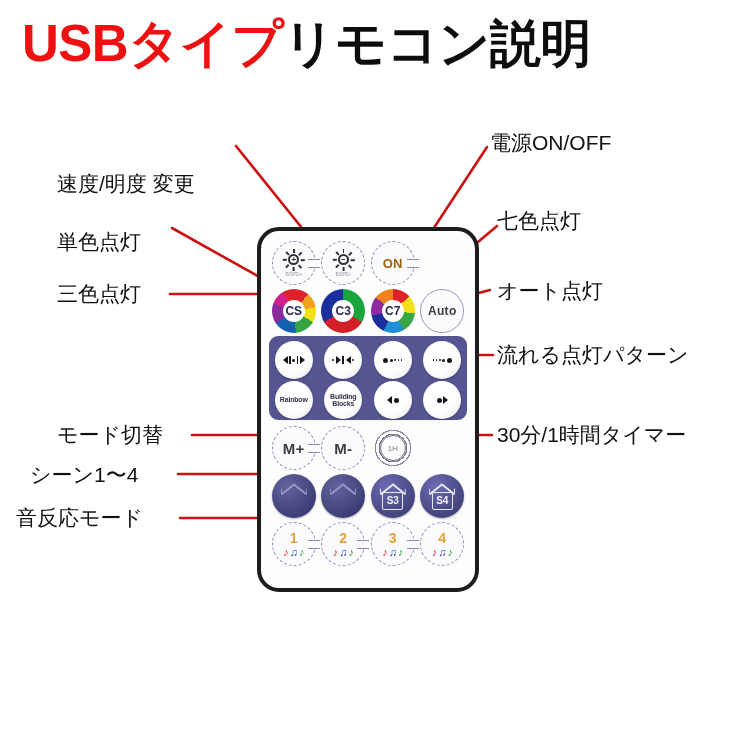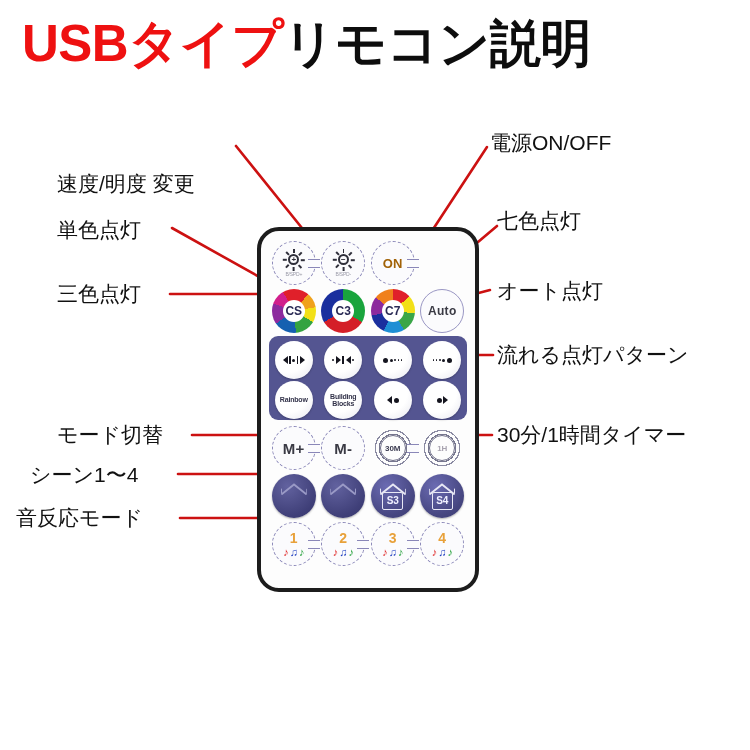--- a/index.html
+++ b/index.html
@@ -237,21 +237,21 @@
 
       <line x1="192" y1="435" x2="300" y2="435"></line>
 
       <line x1="178" y1="474" x2="360" y2="474"></line>
 
       <line x1="180" y1="518" x2="352" y2="518"></line>
     </g>
   </svg>
 
   <div class="label" style="left:57px;  top:133px;margin-top:40px;">速度/明度 変更</div>
-  <div class="label" style="left:57px;  top:219px;">単色点灯</div>
+  <div class="label" style="left:57px;  top:231px;">単色点灯</div>
   <div class="label" style="left:57px;  top:283px;">三色点灯</div>
   <div class="label" style="left:57px;  top:424px;">モード切替</div>
   <div class="label" style="left:30px;  top:464px;">シーン1〜4</div>
   <div class="label" style="left:16px;  top:507px;">音反応モード</div>
 
   <div class="label" style="left:490px; top:132px;">電源ON/OFF</div>
   <div class="label" style="left:497px; top:210px;">七色点灯</div>
   <div class="label" style="left:497px; top:280px;">オート点灯</div>
   <div class="label" style="left:497px; top:344px;">流れる点灯パターン</div>
   <div class="label" style="left:497px; top:424px;">30分/1時間タイマー</div>
@@ -409,28 +409,20 @@
           <div class="bridge" style="right:-1px;"></div>
         </div>
         <div class="cell">
           <div class="key-dash">
             <div class="ktxt" style="font-size:15px;">M-</div>
           </div>
         </div>
         <div class="cell">
           <div class="timer">
             <div class="tring">
-              <div class="ttxt">30M</div>
-            </div>
-          </div>
-          <div class="bridge" style="right:-1px;"></div>
-        </div>
-        <div class="cell">
-          <div class="timer">
-            <div class="tring">
               <div class="ttxt faint">1H</div>
             </div>
           </div>
         </div>
       </div>
 
       <div class="row" style="top:233px; height:48px;">
         <div class="cell">
           <div class="scene dim">
             <div class="house">

